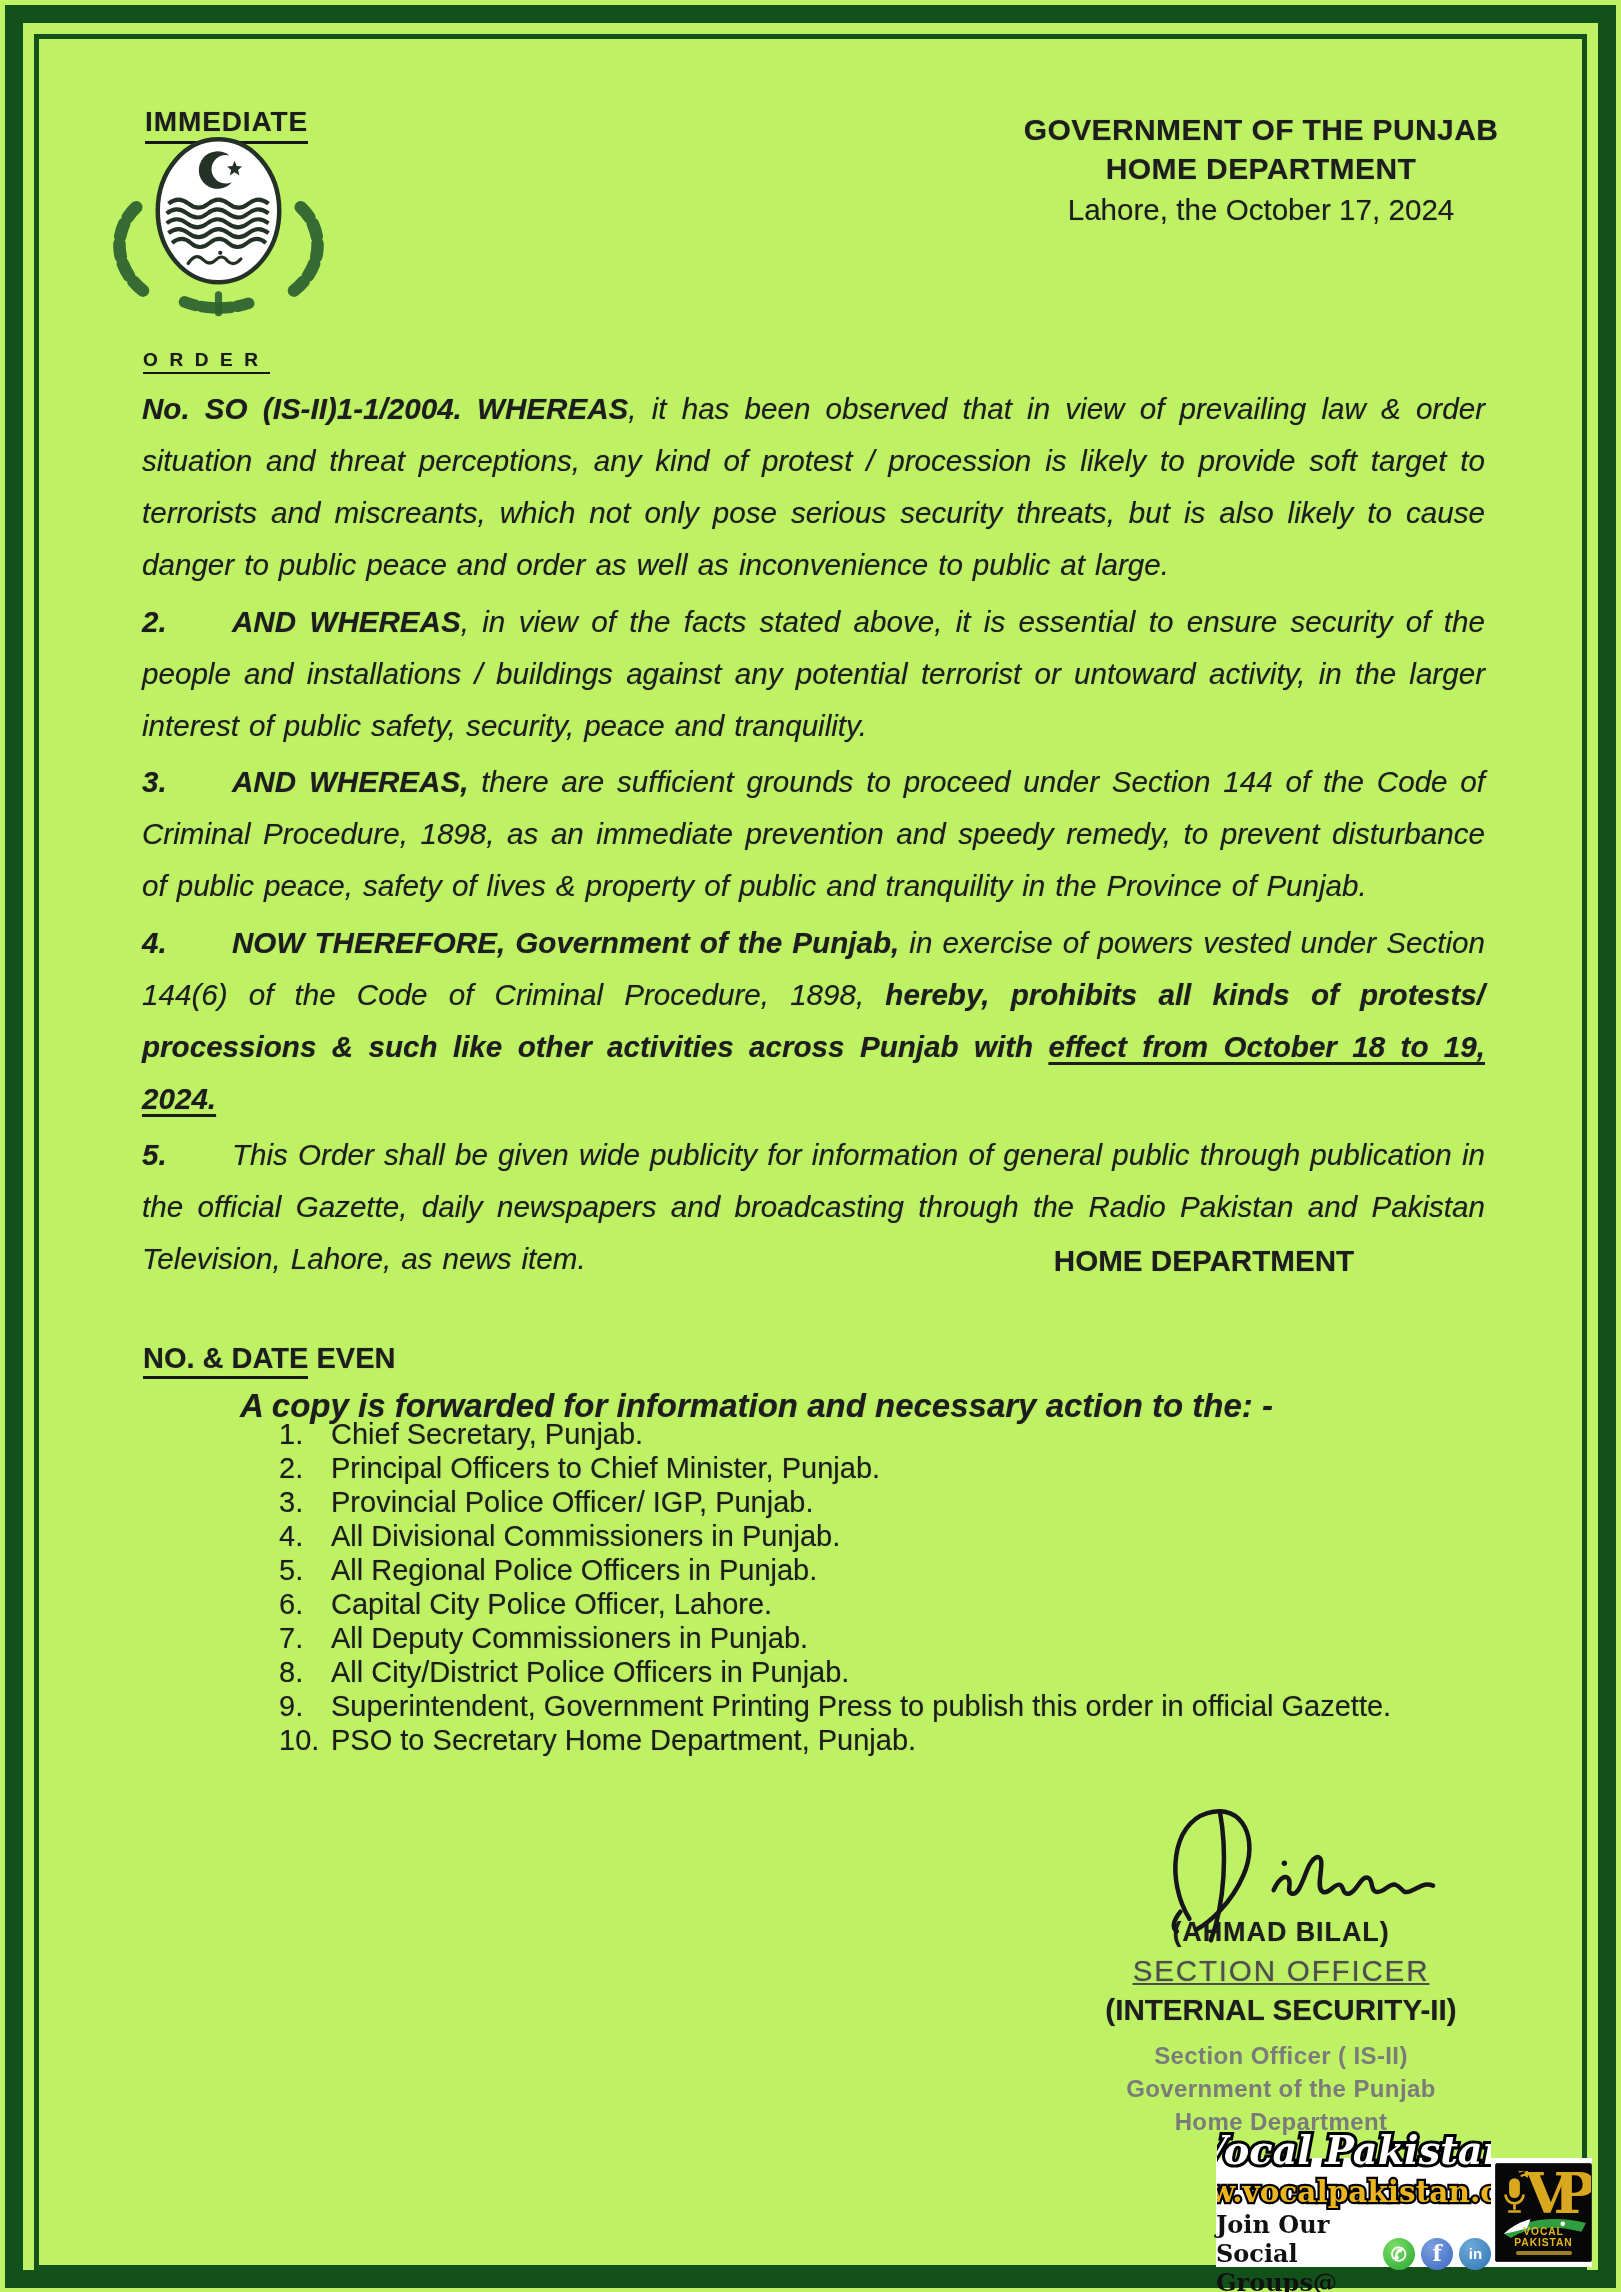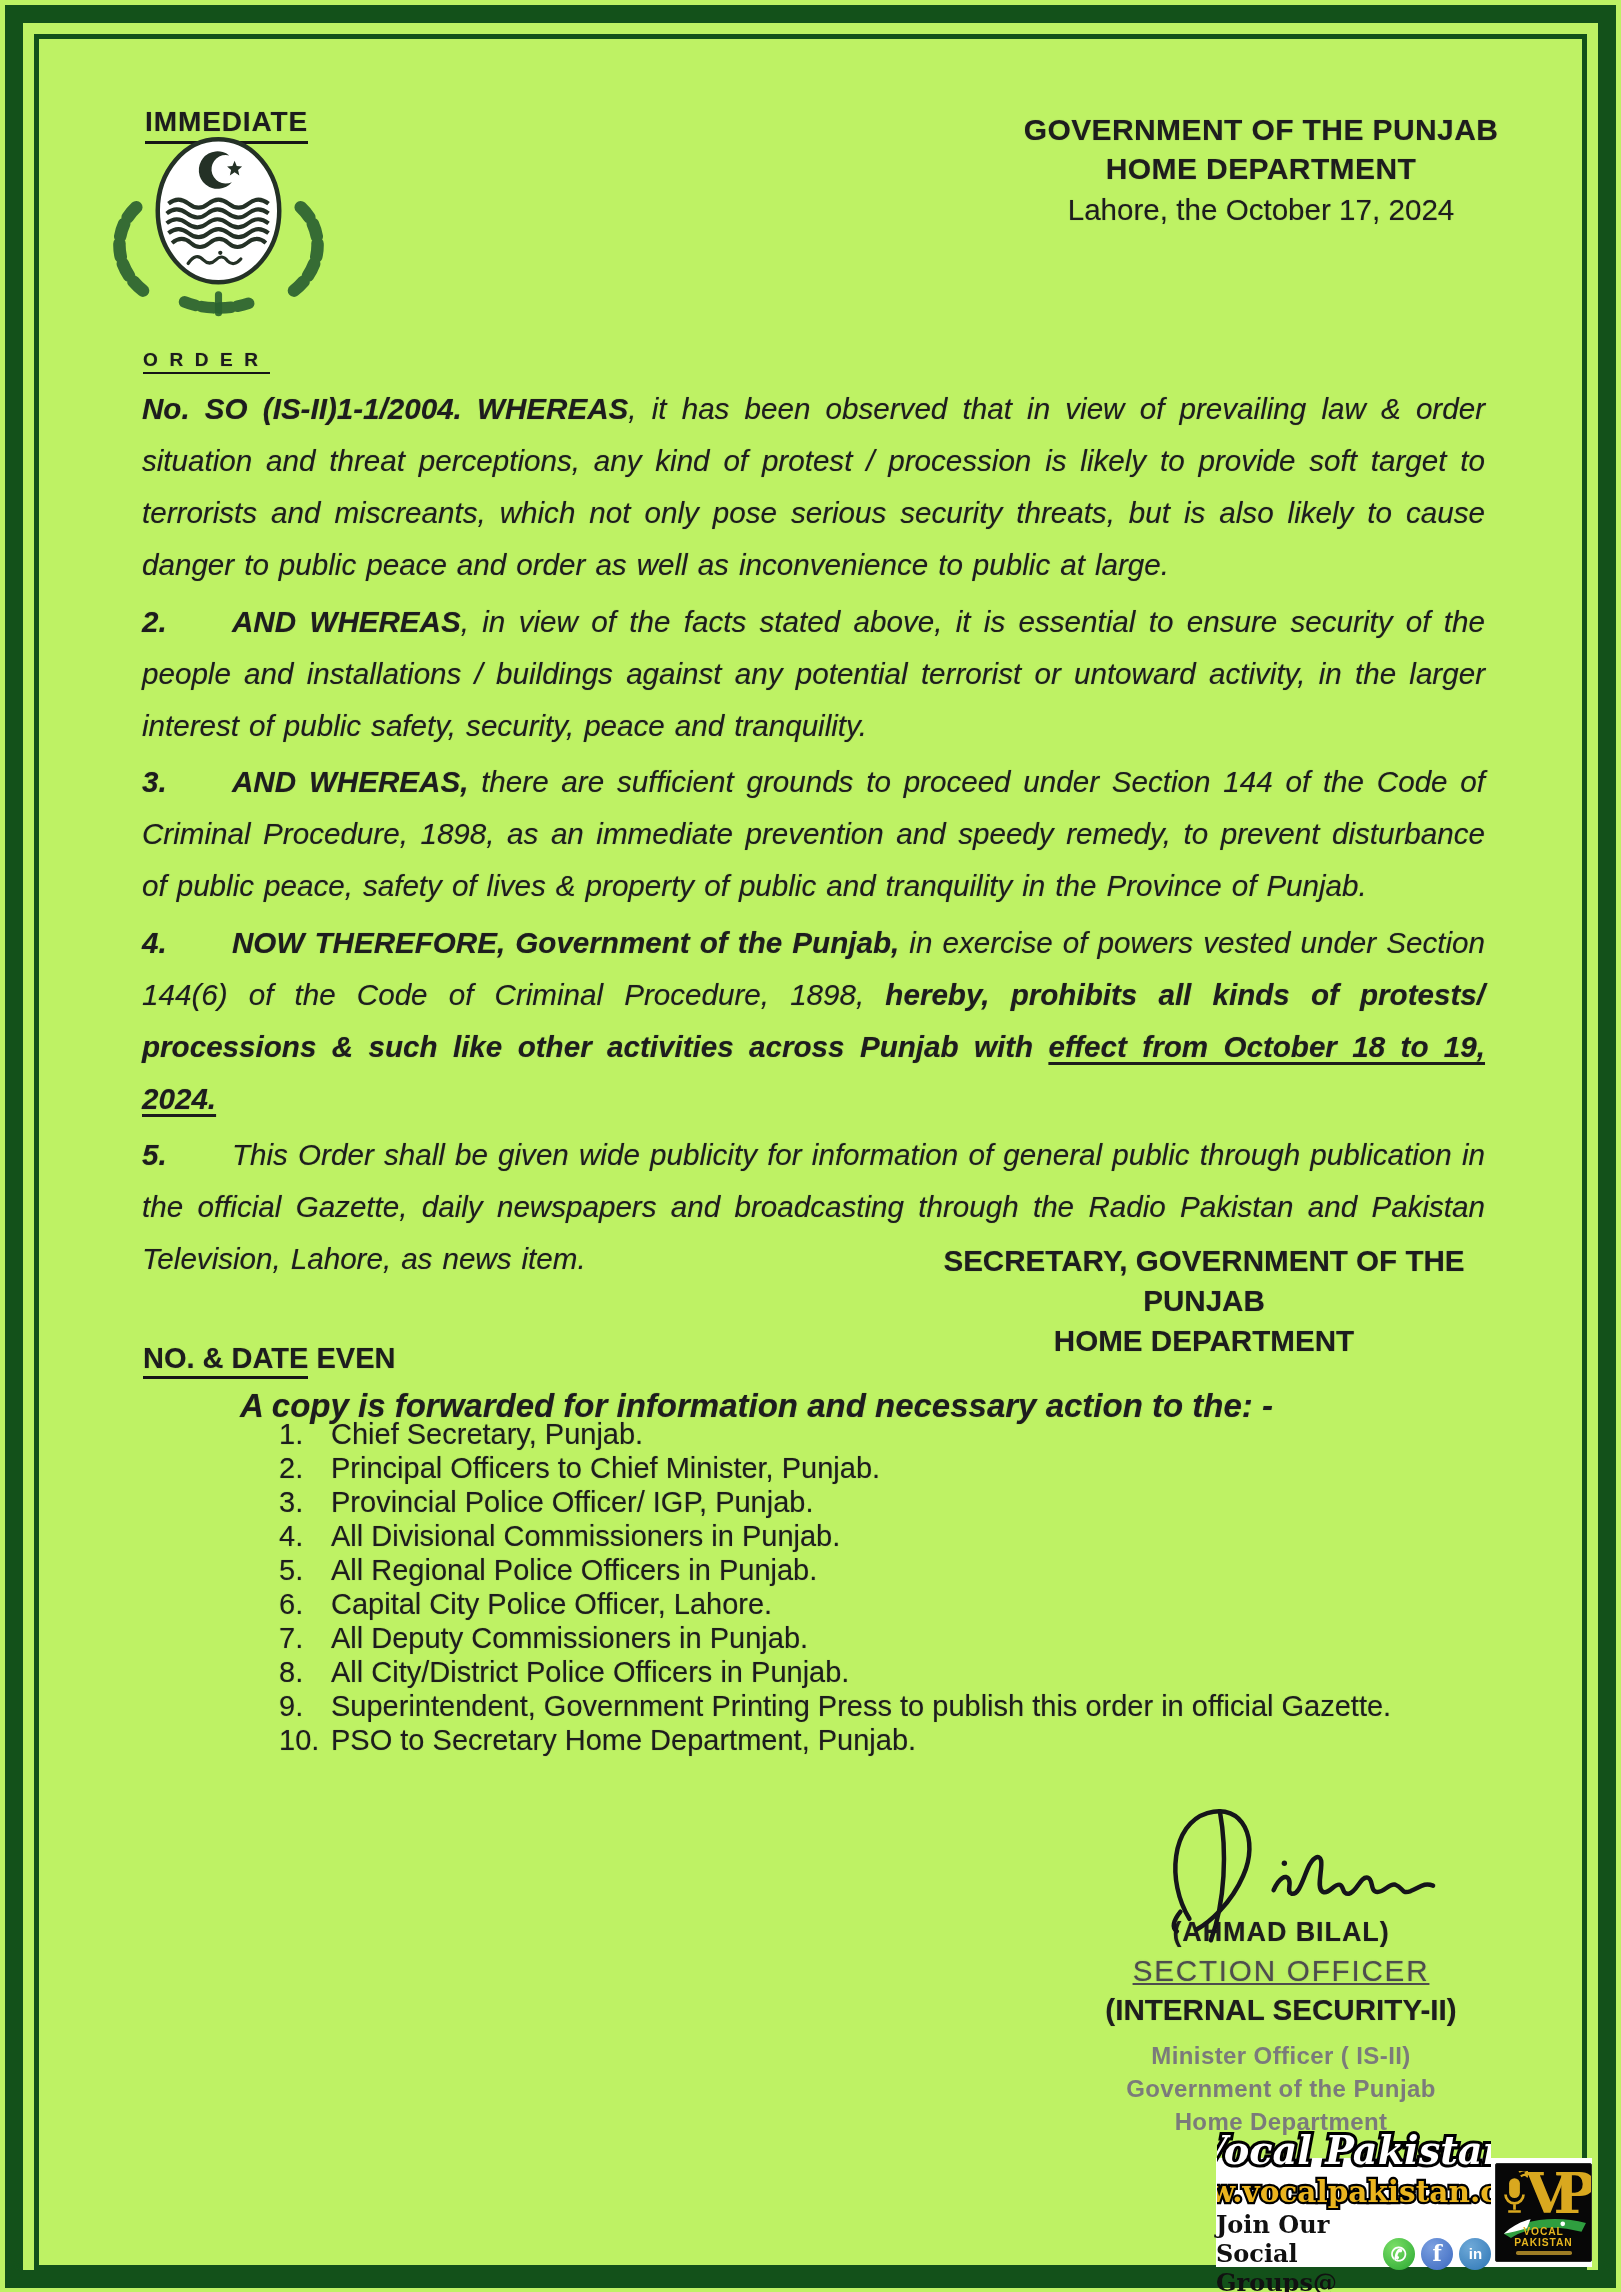--- a/index.html
+++ b/index.html
@@ -117,21 +117,20 @@
 
   <div class="body-text soft">
     <p><b>No. SO (IS-II)1-1/2004. WHEREAS</b><span>, it has been observed that in view of prevailing law &amp; order situation and threat perceptions, any kind of protest / procession is likely to provide soft target to terrorists and miscreants, which not only pose serious security threats, but is also likely to cause danger to public peace and order as well as inconvenience to public at large.</span></p>
     <p><span class="pnum">2.</span><b>AND WHEREAS</b><span>, in view of the facts stated above, it is essential to ensure security of the people and installations / buildings against any potential terrorist or untoward activity, in the larger interest of public safety, security, peace and tranquility.</span></p>
     <p><span class="pnum">3.</span><b>AND WHEREAS,</b><span> there are sufficient grounds to proceed under Section 144 of the Code of Criminal Procedure, 1898, as an immediate prevention and speedy remedy, to prevent disturbance of public peace, safety of lives &amp; property of public and tranquility in the Province of Punjab.</span></p>
     <p><span class="pnum">4.</span><b>NOW THEREFORE, Government of the Punjab,</b><span> in exercise of powers vested under Section 144(6) of the Code of Criminal Procedure, 1898, </span><b>hereby, prohibits all kinds of protests/ processions &amp; such like other activities across Punjab with </b><b class="u">effect from October 18 to 19, 2024.</b></p>
     <p><span class="pnum">5.</span><span>This Order shall be given wide publicity for information of general public through publication in the official Gazette, daily newspapers and broadcasting through the Radio Pakistan and Pakistan Television, Lahore, as news item.</span></p>
   </div>
 
   <div class="secretary soft">
-    <div>SECRETARY, GOVERNMENT OF THE PUNJAB</div>
     <div>HOME DEPARTMENT</div>
   </div>
 
   <div class="dist-ref soft"><span class="ul">NO. &amp; DATE</span><span> EVEN</span></div>
   <div class="dist-lead soft">A copy is forwarded for information and necessary action to the: -</div>
   <ol class="dist-list soft">
       <li>
         <span class="li-num">1.</span>
         <span class="li-text">Chief Secretary, Punjab.</span>
       </li>
@@ -181,21 +180,21 @@
       <path d="M138 96 C144 82 152 78 155 84 C158 90 152 98 158 100 C166 102 170 86 176 72 C181 60 189 55 191 63 C193 73 185 94 193 98 C200 101 206 88 212 90 C217 92 214 101 222 100 C231 98 235 80 243 82 C250 84 245 98 254 98 C262 98 267 88 274 90 C283 93 280 101 291 97 C301 93 306 87 316 91"></path>
     </g>
     <circle cx="150" cy="66" r="3" fill="#15151a"></circle>
   </svg>
 
   <div class="sign-block">
     <div class="sig-name soft">(AHMAD BILAL)</div>
     <div class="sig-title1">SECTION OFFICER</div>
     <div class="sig-title2 soft">(INTERNAL SECURITY-II)</div>
     <div class="stamp">
-        <div>Minister Officer ( IS-II)</div>
+        <div>Section Officer ( IS-II)</div>
         <div>Government of the Punjab</div>
         <div>Home Department</div>
       </div>
   </div>
 
   <div class="banner">
     <div class="banner-text">
       <svg width="274" height="48" viewBox="0 0 306 54">
         <text x="153" y="40" text-anchor="middle" font-family="DejaVu Serif, serif" font-style="italic" font-weight="bold" font-size="43" fill="#ffffff" stroke="#000000" stroke-width="7" paint-order="stroke">Vocal Pakistan</text>
       </svg>

